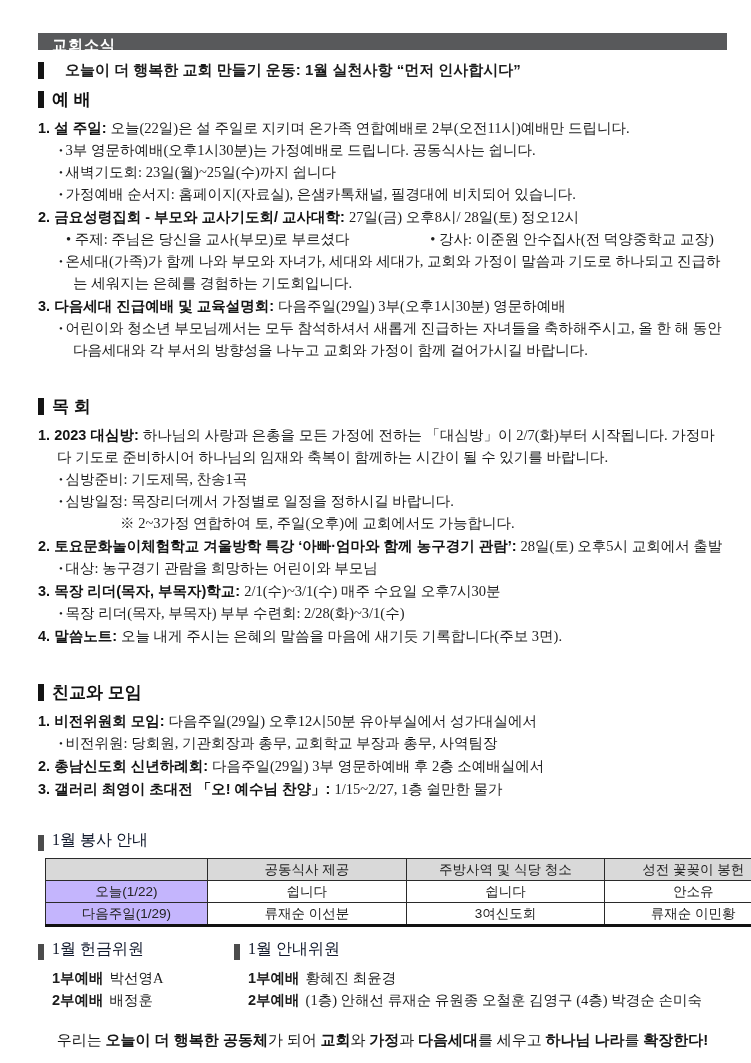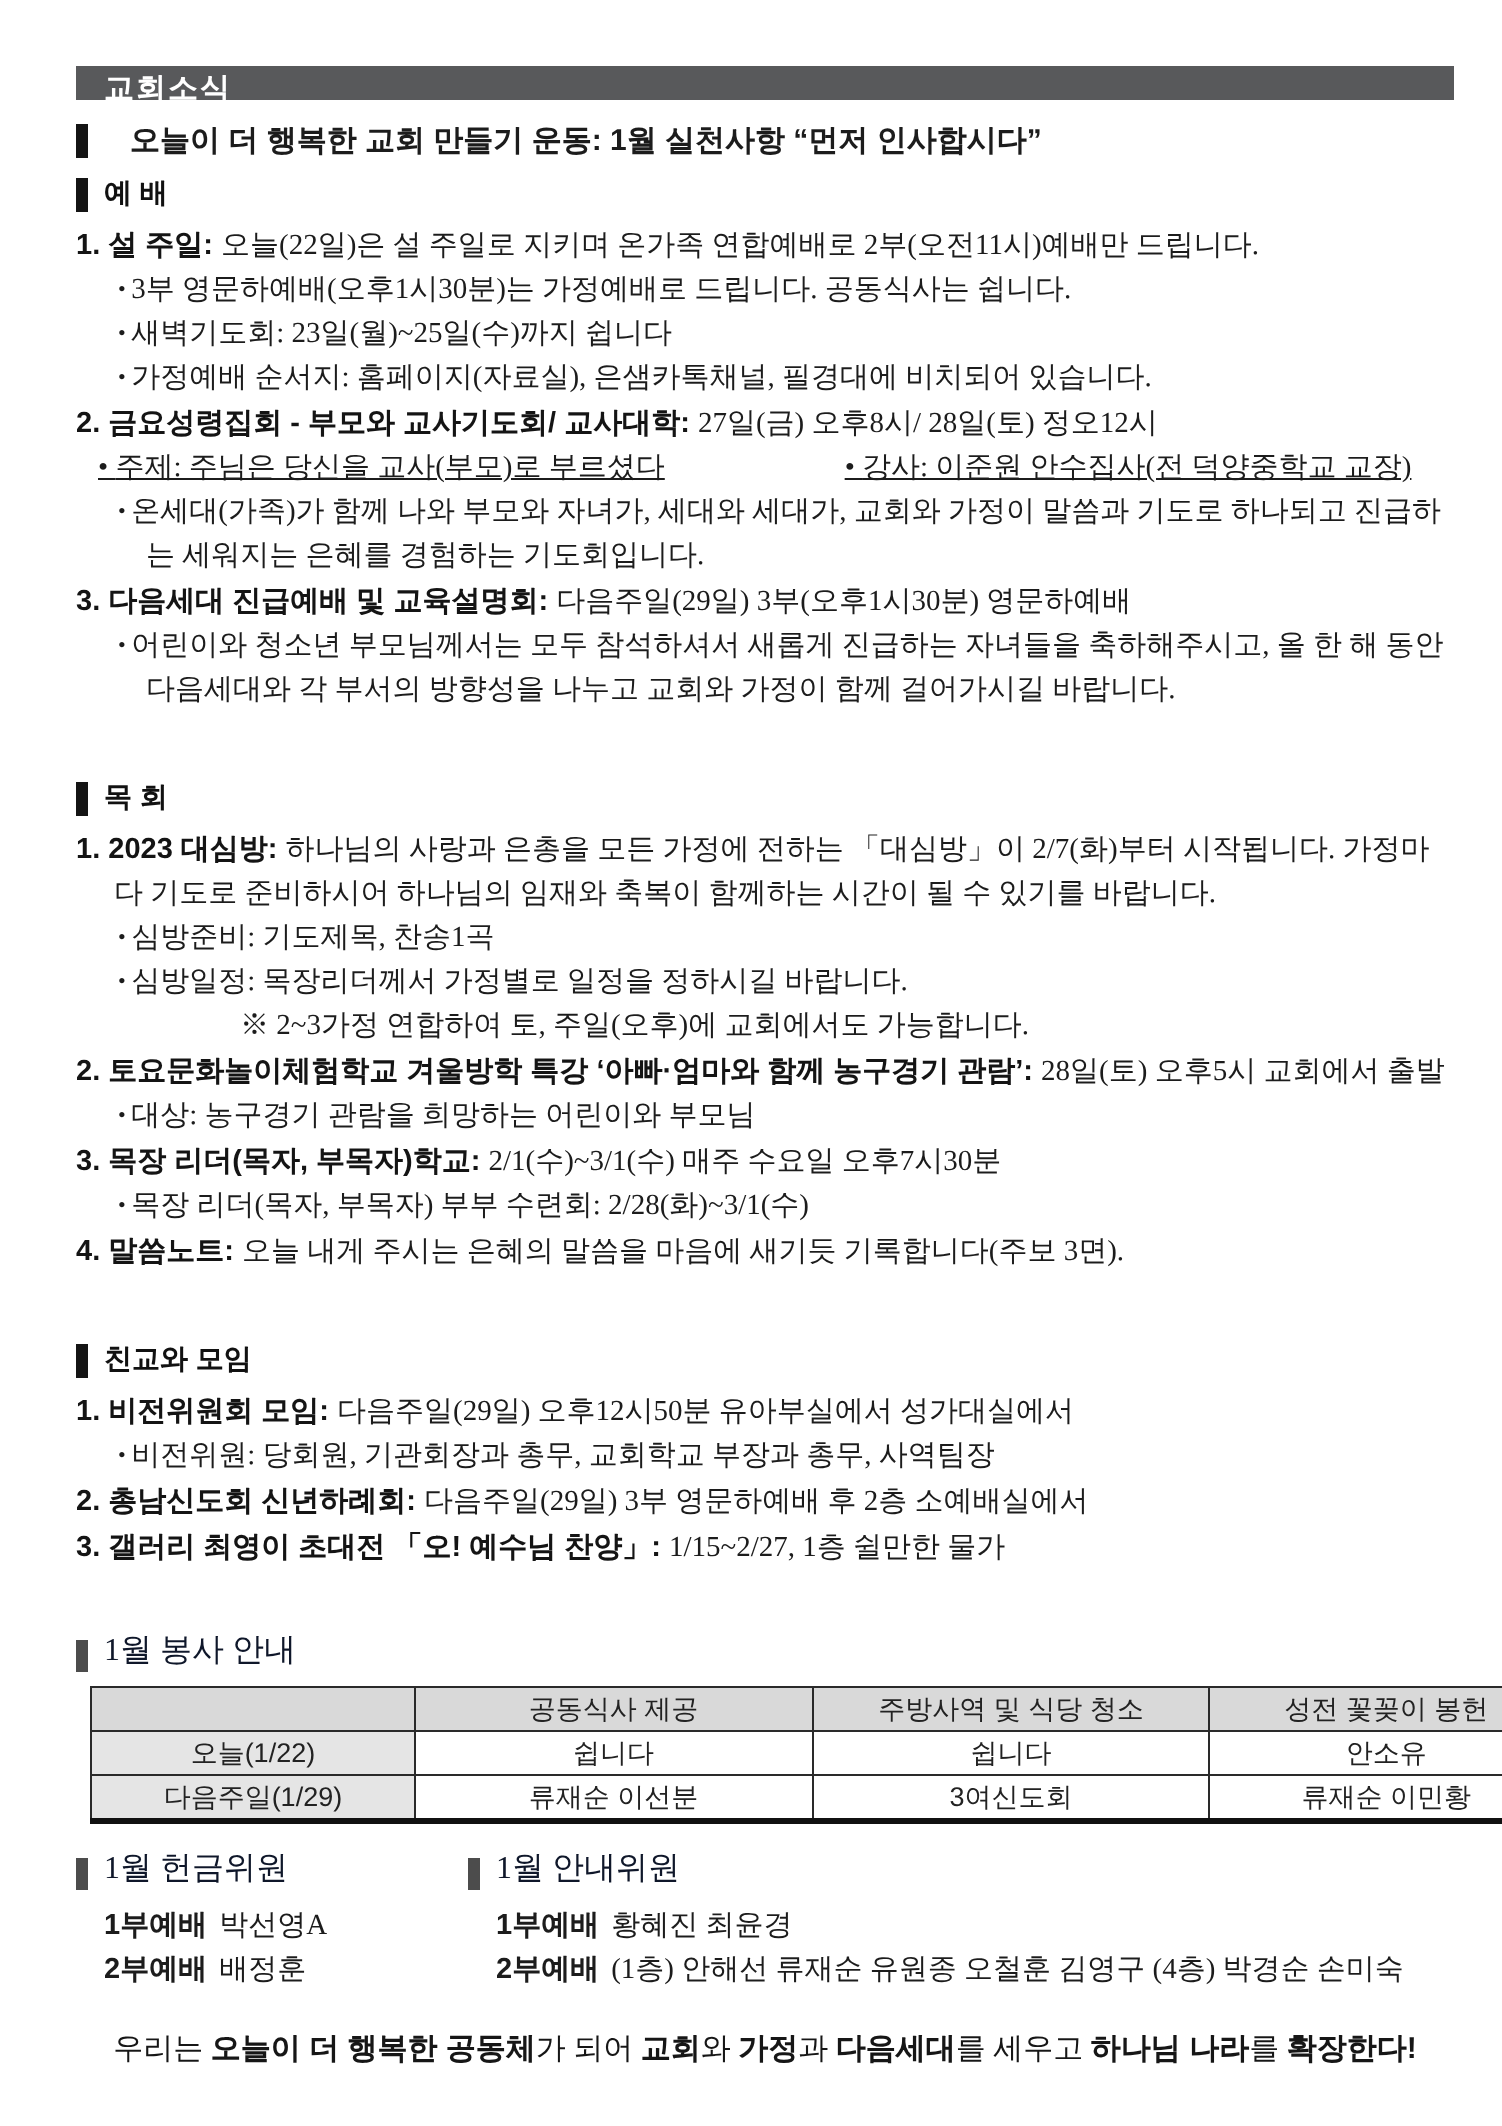--- a/index.html
+++ b/index.html
@@ -10,38 +10,38 @@
     font-family:"Liberation Sans","DejaVu Sans",sans-serif;font-weight:bold;font-size:15px;letter-spacing:1px;}
   
   .campaign{margin-top:11px;font-family:"Liberation Sans","DejaVu Sans",sans-serif;font-weight:bold;
     font-size:15px;display:flex;align-items:center;gap:13px;}
   .vbar{display:inline-block;width:6px;height:17px;background:#141414;margin-right:8px;flex:0 0 auto;}
   .vbar.gray{background:#4c4c4c;height:16px;}
   
   .section{margin-top:6px;}
   .section.gap{margin-top:34px;}
   .sec-head{display:flex;align-items:center;font-family:"Liberation Sans","DejaVu Sans",sans-serif;
-    font-weight:bold;font-size:14px;margin:8px 0 6px 0;color:#111;}
+    font-weight:bold;font-size:17px;margin:8px 0 6px 0;color:#111;}
   .item{font-size:14.5px;line-height:22px;padding-left:19px;text-indent:-19px;margin-top:1px;}
   .item .num,.item .label{font-family:"Liberation Sans","DejaVu Sans",sans-serif;font-weight:bold;color:#141414;}
   .bullet{font-size:14.5px;line-height:22px;margin-left:21px;padding-left:14px;text-indent:-14px;}
   .bullet .dot{font-size:11px;vertical-align:1px;}
-  .bullet-cols{display:flex;margin-left:11px;text-decoration:underline;}
+  .bullet-cols{display:flex;margin-left:28px;}
   .bullet-cols .col{font-size:14.5px;line-height:22px;padding-left:14px;text-indent:-14px;}
   .bullet-cols .col:first-child{width:53%;flex:0 0 auto;}
   .note{font-size:14.5px;line-height:22px;margin-left:82px;}
   
   .service{margin-top:30px;}
   .subhead{display:flex;align-items:flex-end;font-family:Liberation Serif, serif;
     font-size:16px;color:#0f172a;margin-bottom:7px;}
   table.svc{border-collapse:collapse;width:737px;margin-left:7px;
     font-family:"Liberation Sans","DejaVu Sans",sans-serif;font-size:13.5px;color:#222;}
   table.svc td{border:1px solid #2a2a2a;text-align:center;height:21px;padding:0 4px;}
   table.svc tr.hdr td{background:#d9d9d9;}
-  table.svc td.rowlab{background:#e5e5e5;}
+  table.svc td.rowlab{background:#c4b5fd;}
   table.svc{border-bottom:3px solid #111;}
   table.svc td.c0{width:22%;} table.svc td.c1{width:27%;} table.svc td.c2{width:27%;} table.svc td.c3{width:24%;}
   
   .committees{display:flex;margin-top:12px;}
   .committee{width:196px;flex:0 0 auto;}
   .committee.wide{width:auto;flex:1 1 auto;}
   .committee .rows{margin:4px 0 0 14px;}
   .crow{font-size:14.5px;line-height:22px;}
   .crow .clabel{font-family:"Liberation Sans","DejaVu Sans",sans-serif;font-weight:bold;margin-right:6px;}
   

